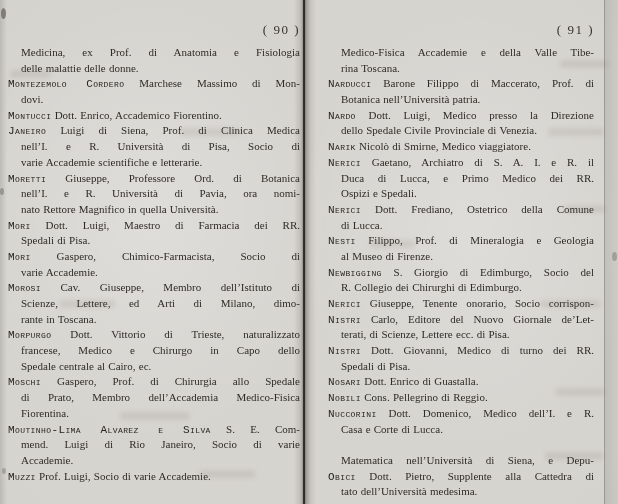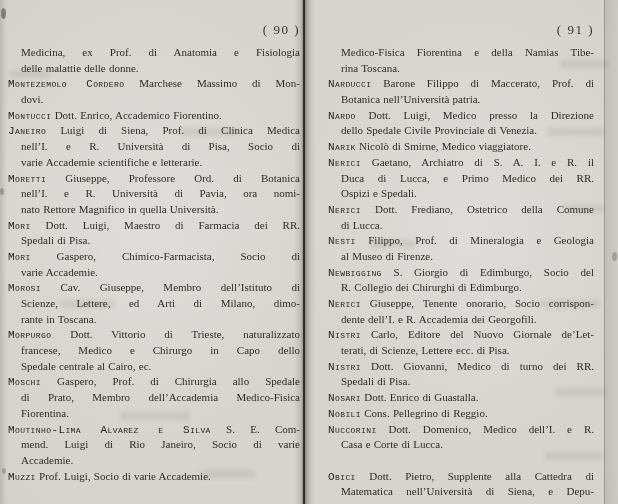--- a/index.html
+++ b/index.html
@@ -137,21 +137,21 @@
       <div class="entry">
         <div class="line"><span class="lead">Muzzi</span> Prof. Luigi, Socio di varie Accademie.</div>
       </div>
     </div>
 </div>
 
 <div class="page" id="page-91">
   <div class="page-number">( 91 )</div>
   <div class="entries">
       <div class="entry">
-        <div class="line jl indent">Medico-Fisica Fiorentina e della Namias Tibe-</div>
+        <div class="line jl indent">Medico-Fisica Accademie e della Valle Tibe-</div>
         <div class="line indent">rina Toscana.</div>
       </div>
       <div class="entry">
         <div class="line jl"><span class="lead">Narducci</span> Barone Filippo di Maccerato, Prof. di</div>
         <div class="line indent">Botanica nell’Università patria.</div>
       </div>
       <div class="entry">
         <div class="line jl"><span class="lead">Nardo</span> Dott. Luigi, Medico presso la Direzione</div>
         <div class="line indent">dello Spedale Civile Provinciale di Venezia.</div>
       </div>
@@ -170,43 +170,42 @@
       <div class="entry">
         <div class="line jl"><span class="lead">Nesti</span> Filippo, Prof. di Mineralogia e Geologia</div>
         <div class="line indent">al Museo di Firenze.</div>
       </div>
       <div class="entry">
         <div class="line jl"><span class="lead">Newbigging</span> S. Giorgio di Edimburgo, Socio del</div>
         <div class="line indent">R. Collegio dei Chirurghi di Edimburgo.</div>
       </div>
       <div class="entry">
         <div class="line jl"><span class="lead">Nerici</span> Giuseppe, Tenente onorario, Socio corrispon-</div>
-        <div class="line indent">dente dell’I. e R. Accademia dei Georgofili.</div>
       </div>
       <div class="entry">
         <div class="line jl"><span class="lead">Nistri</span> Carlo, Editore del Nuovo Giornale de’Let-</div>
         <div class="line indent">terati, di Scienze, Lettere ecc. di Pisa.</div>
       </div>
       <div class="entry">
         <div class="line jl"><span class="lead">Nistri</span> Dott. Giovanni, Medico di turno dei RR.</div>
         <div class="line indent">Spedali di Pisa.</div>
       </div>
       <div class="entry">
         <div class="line"><span class="lead">Nosari</span> Dott. Enrico di Guastalla.</div>
       </div>
       <div class="entry">
         <div class="line"><span class="lead">Nobili</span> Cons. Pellegrino di Reggio.</div>
       </div>
       <div class="entry">
         <div class="line jl"><span class="lead">Nuccorini</span> Dott. Domenico, Medico dell’I. e R.</div>
         <div class="line indent">Casa e Corte di Lucca.</div>
       </div>
       <div class="entry gap-before">
+        <div class="line jl indent">Matematica nell’Università di Siena, e Depu-</div>
         <div class="line jl"><span class="lead">Obici</span> Dott. Pietro, Supplente alla Cattedra di</div>
-        <div class="line jl indent">Matematica nell’Università di Siena, e Depu-</div>
         <div class="line indent">tato dell’Università medesima.</div>
       </div>
     </div>
 </div>
 
 <div class="gutter-shadow"></div>
 <div class="gutter-line"></div>
 <div class="edge-right"></div>
 <div class="edge-left"></div>
 

